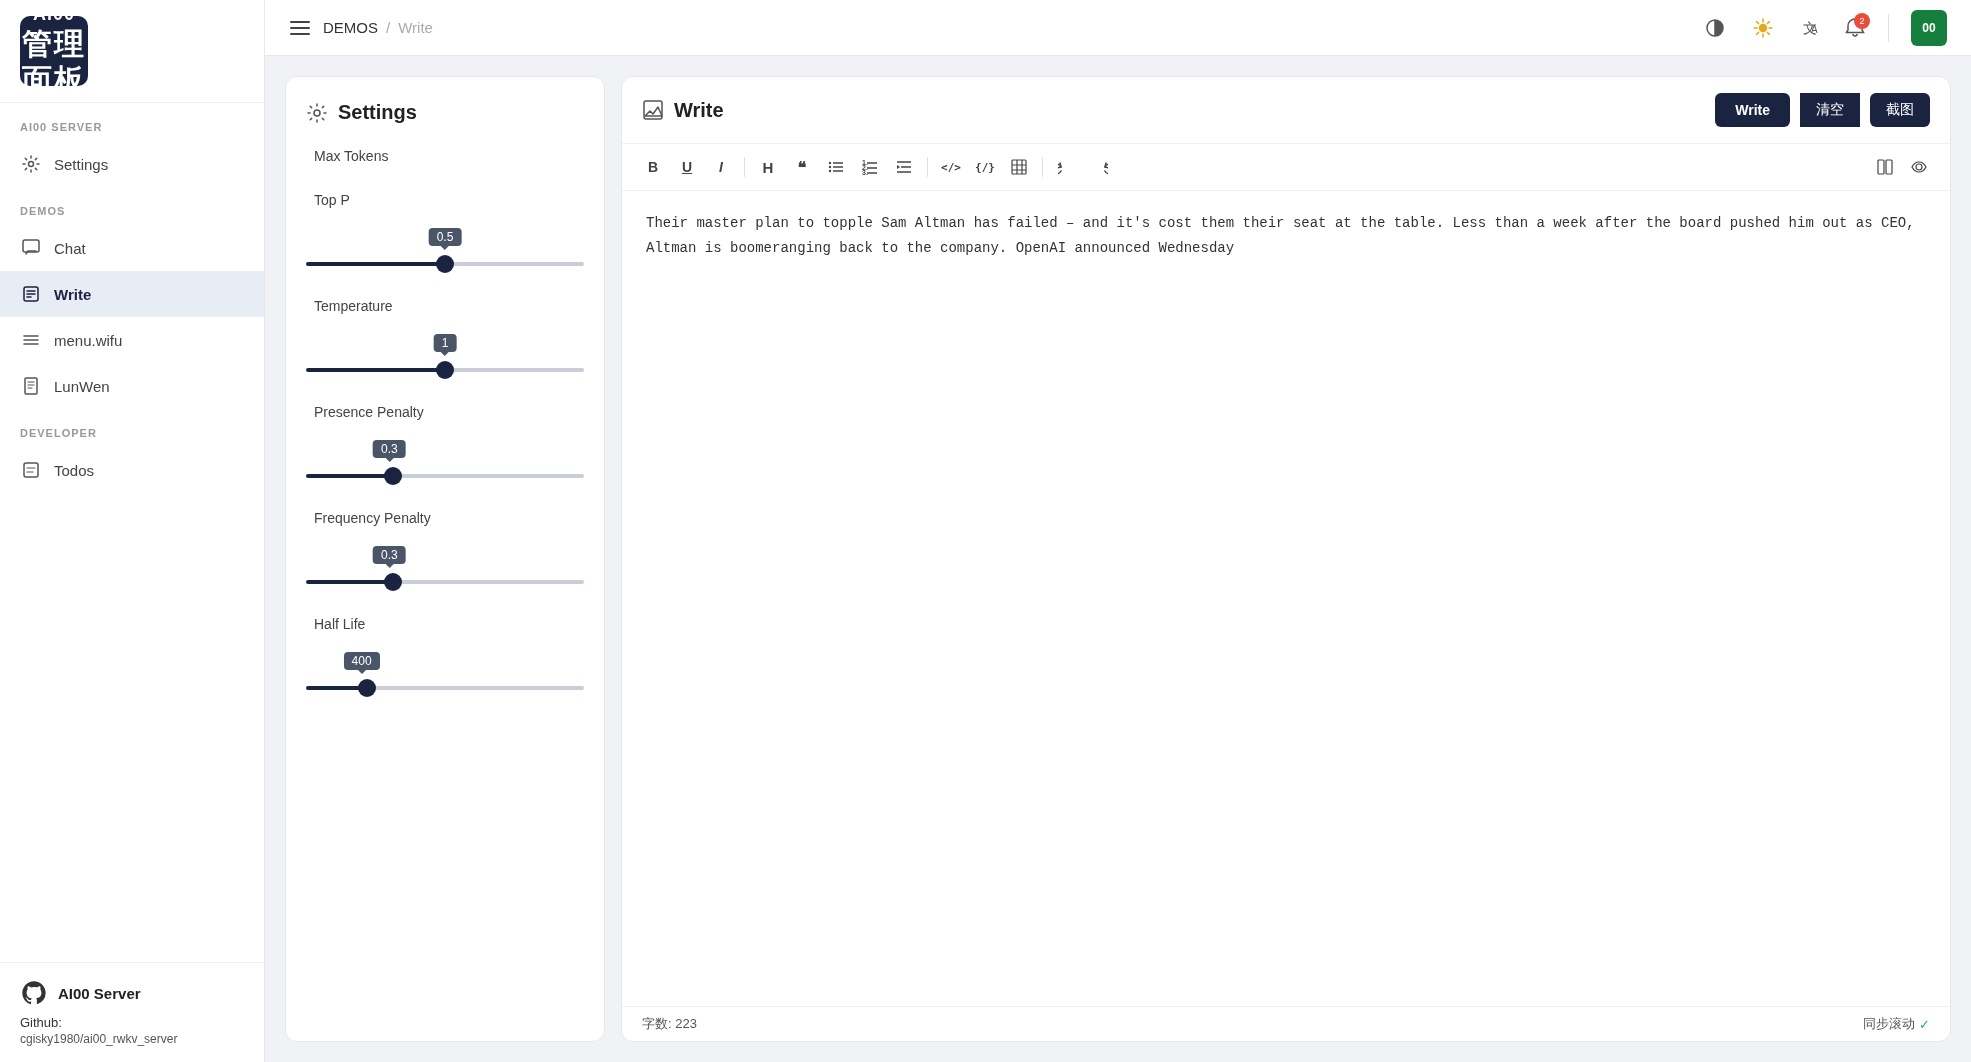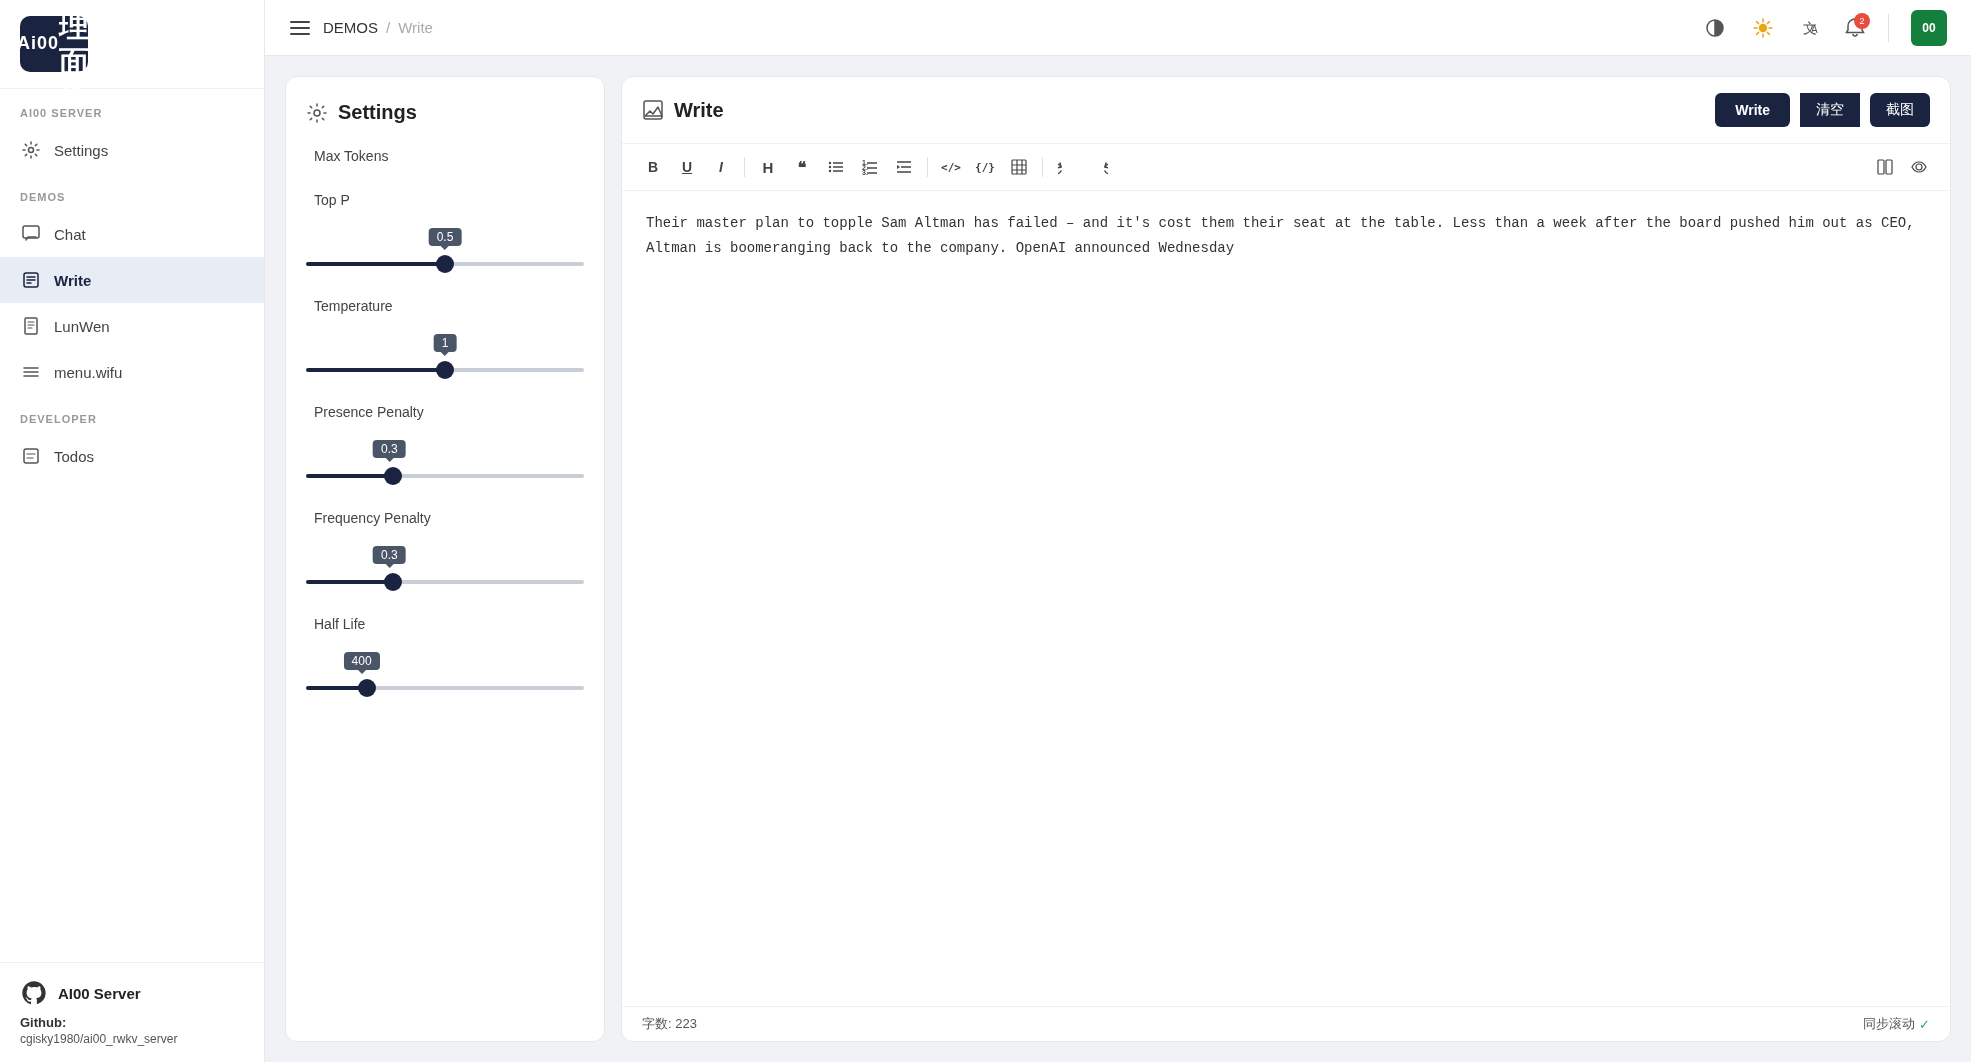--- a/index.html
+++ b/index.html
@@ -18,32 +18,32 @@
     }
     .sidebar-logo {
       padding: 16px 20px;
       display: flex;
       align-items: center;
       gap: 12px;
       border-bottom: 1px solid #f0f0f0;
     }
     .logo-box {
       width: 68px;
-      height: 56px;
+      height: 70px;
       background: #1a2340;
       border-radius: 10px;
       display: flex;
       align-items: center;
       justify-content: center;
       color: #fff;
       font-size: 13px;
       font-weight: bold;
       line-height: 1.2;
       text-align: center;
-      flex-direction: row;
+      flex-direction: column;
     }
     .logo-text-main { font-size: 18px; font-weight: 900; letter-spacing: 1px; }
     .logo-text-sub { font-size: 30px; font-weight: 900; letter-spacing: 2px; }
     .sidebar-section-label {
       font-size: 11px;
       color: #999;
       font-weight: 600;
       letter-spacing: 1px;
       padding: 18px 20px 8px;
       text-transform: uppercase;
@@ -349,37 +349,37 @@
         <line x1="5" y1="6" x2="13" y2="6" stroke="#1a2340" stroke-width="1.5" stroke-linecap="round"></line>
         <line x1="5" y1="9" x2="13" y2="9" stroke="#1a2340" stroke-width="1.5" stroke-linecap="round"></line>
         <line x1="5" y1="12" x2="9" y2="12" stroke="#1a2340" stroke-width="1.5" stroke-linecap="round"></line>
       </svg>
     </span>
     <span>Write</span>
   </div>
   <div class="sidebar-item">
     <span class="icon">
       <svg width="18" height="18" viewBox="0 0 18 18" fill="none">
+        <line x1="2" y1="5" x2="16" y2="5" stroke="#555" stroke-width="1.5" stroke-linecap="round"></line>
+        <line x1="2" y1="9" x2="16" y2="9" stroke="#555" stroke-width="1.5" stroke-linecap="round"></line>
+        <line x1="2" y1="13" x2="16" y2="13" stroke="#555" stroke-width="1.5" stroke-linecap="round"></line>
+      </svg>
+    </span>
+    <span>menu.wifu</span>
+  </div>
+  <div class="sidebar-item">
+    <span class="icon">
+      <svg width="18" height="18" viewBox="0 0 18 18" fill="none">
         <rect x="3" y="1" width="12" height="16" rx="1" stroke="#555" stroke-width="1.5"></rect>
         <line x1="6" y1="5" x2="12" y2="5" stroke="#555" stroke-width="1.2" stroke-linecap="round"></line>
         <line x1="6" y1="8" x2="12" y2="8" stroke="#555" stroke-width="1.2" stroke-linecap="round"></line>
         <line x1="6" y1="11" x2="10" y2="11" stroke="#555" stroke-width="1.2" stroke-linecap="round"></line>
       </svg>
     </span>
     <span>LunWen</span>
-  </div>
-  <div class="sidebar-item">
-    <span class="icon">
-      <svg width="18" height="18" viewBox="0 0 18 18" fill="none">
-        <line x1="2" y1="5" x2="16" y2="5" stroke="#555" stroke-width="1.5" stroke-linecap="round"></line>
-        <line x1="2" y1="9" x2="16" y2="9" stroke="#555" stroke-width="1.5" stroke-linecap="round"></line>
-        <line x1="2" y1="13" x2="16" y2="13" stroke="#555" stroke-width="1.5" stroke-linecap="round"></line>
-      </svg>
-    </span>
-    <span>menu.wifu</span>
   </div>
 
   <div class="sidebar-section-label">DEVELOPER</div>
   <div class="sidebar-item">
     <span class="icon">
       <svg width="18" height="18" viewBox="0 0 18 18" fill="none">
         <rect x="2" y="2" width="14" height="14" rx="2" stroke="#555" stroke-width="1.5"></rect>
         <line x1="5" y1="7" x2="13" y2="7" stroke="#555" stroke-width="1.2" stroke-linecap="round"></line>
         <line x1="5" y1="11" x2="11" y2="11" stroke="#555" stroke-width="1.2" stroke-linecap="round"></line>
       </svg>
@@ -389,21 +389,21 @@
 
   <div class="sidebar-footer">
     <div class="sidebar-github">
       <span>
         <svg width="28" height="28" viewBox="0 0 24 24" fill="#333">
           <path d="M12 2C6.477 2 2 6.484 2 12.017c0 4.425 2.865 8.18 6.839 9.504.5.092.682-.217.682-.483 0-.237-.008-.868-.013-1.703-2.782.605-3.369-1.343-3.369-1.343-.454-1.158-1.11-1.466-1.11-1.466-.908-.62.069-.608.069-.608 1.003.07 1.531 1.032 1.531 1.032.892 1.53 2.341 1.088 2.91.832.092-.647.35-1.088.636-1.338-2.22-.253-4.555-1.113-4.555-4.951 0-1.093.39-1.988 1.029-2.688-.103-.253-.446-1.272.098-2.65 0 0 .84-.27 2.75 1.026A9.564 9.564 0 0112 6.844c.85.004 1.705.115 2.504.337 1.909-1.296 2.747-1.027 2.747-1.027.546 1.379.202 2.398.1 2.651.64.7 1.028 1.595 1.028 2.688 0 3.848-2.339 4.695-4.566 4.943.359.309.678.92.678 1.855 0 1.338-.012 2.419-.012 2.747 0 .268.18.58.688.482A10.019 10.019 0 0022 12.017C22 6.484 17.522 2 12 2z"></path>
         </svg>
       </span>
       <span style="font-size:15px;font-weight:600;color:#222;">AI00 Server</span>
     </div>
-    <div style="font-size:13px;color:#333;font-weight:700;margin-bottom:2px;">
+    <div style="font-size:13px;color:#333;font-weight:400;margin-bottom:2px;">
       <span>Github:</span>
     </div>
     <div style="font-size:12px;color:#555;">
       <span>cgisky1980/ai00_rwkv_server</span>
     </div>
   </div>
 </div>
 
 <div class="main">
 

